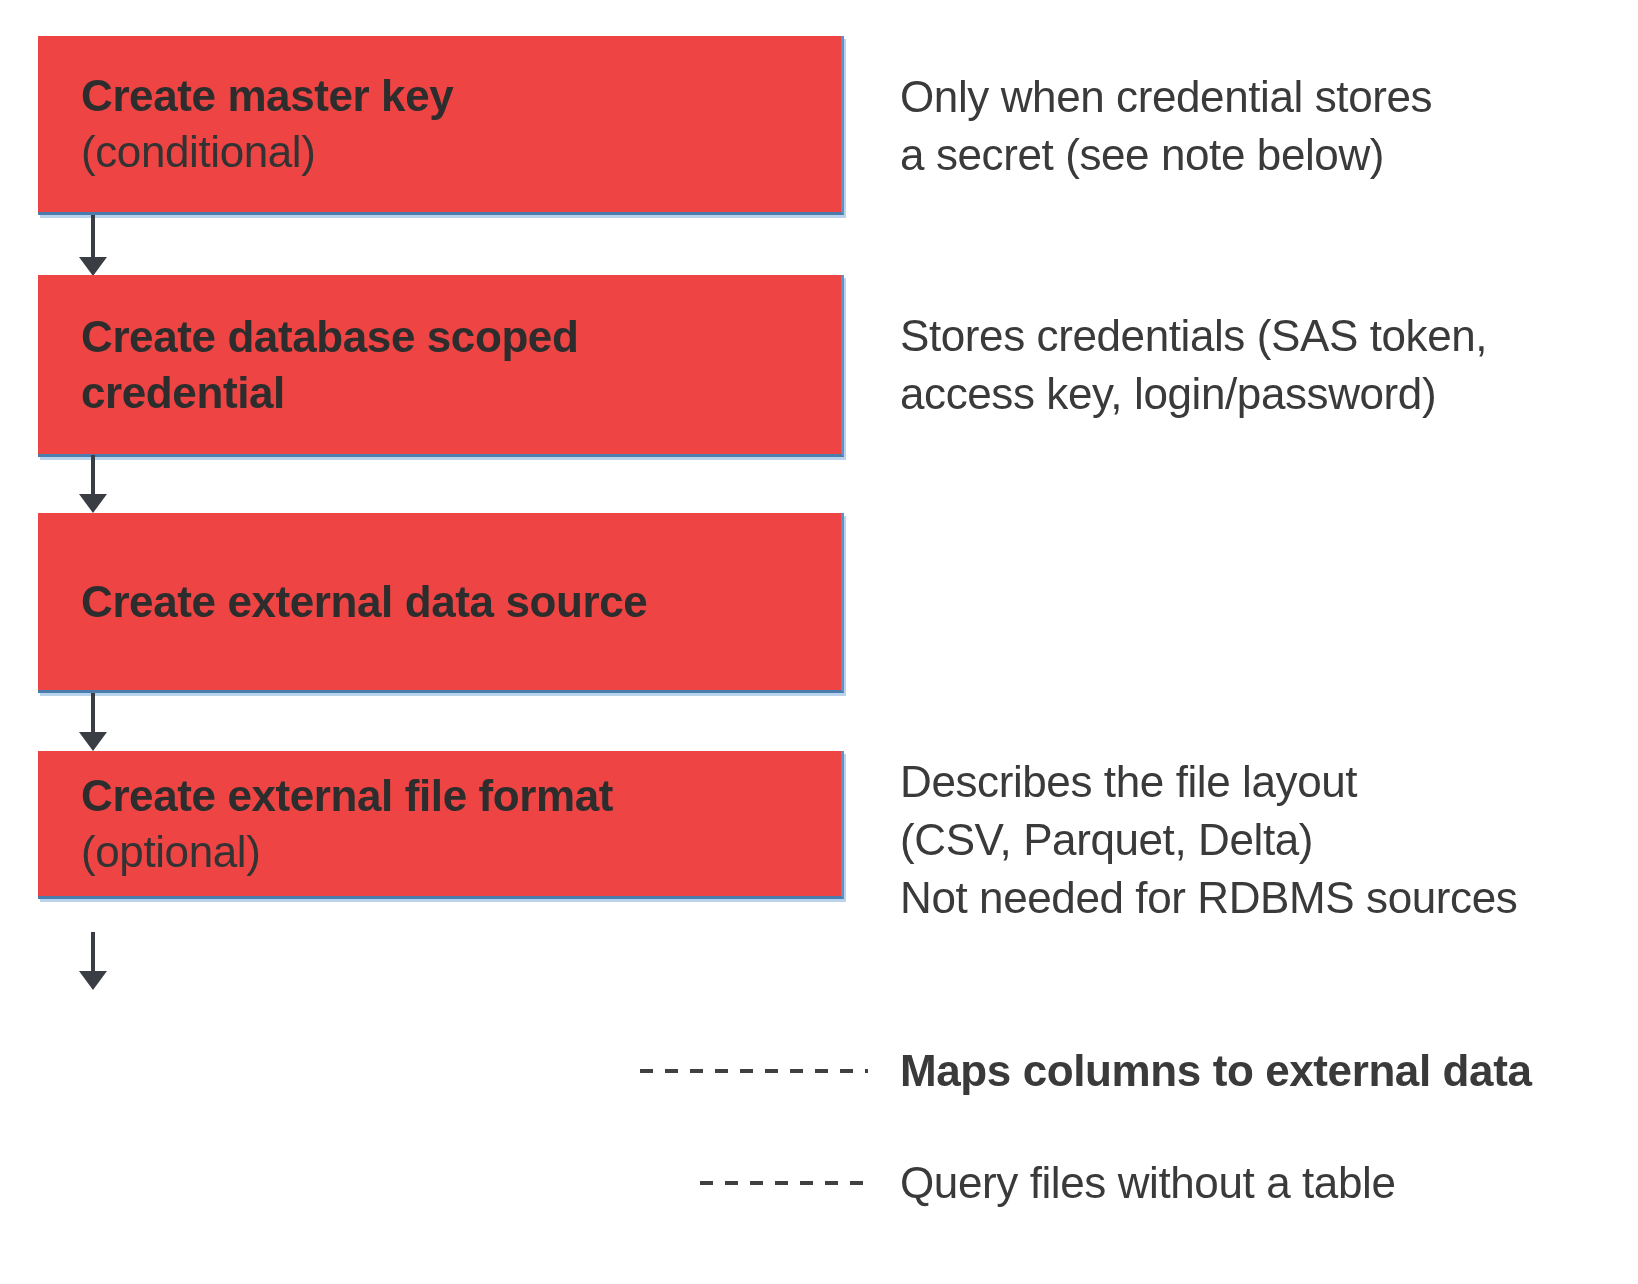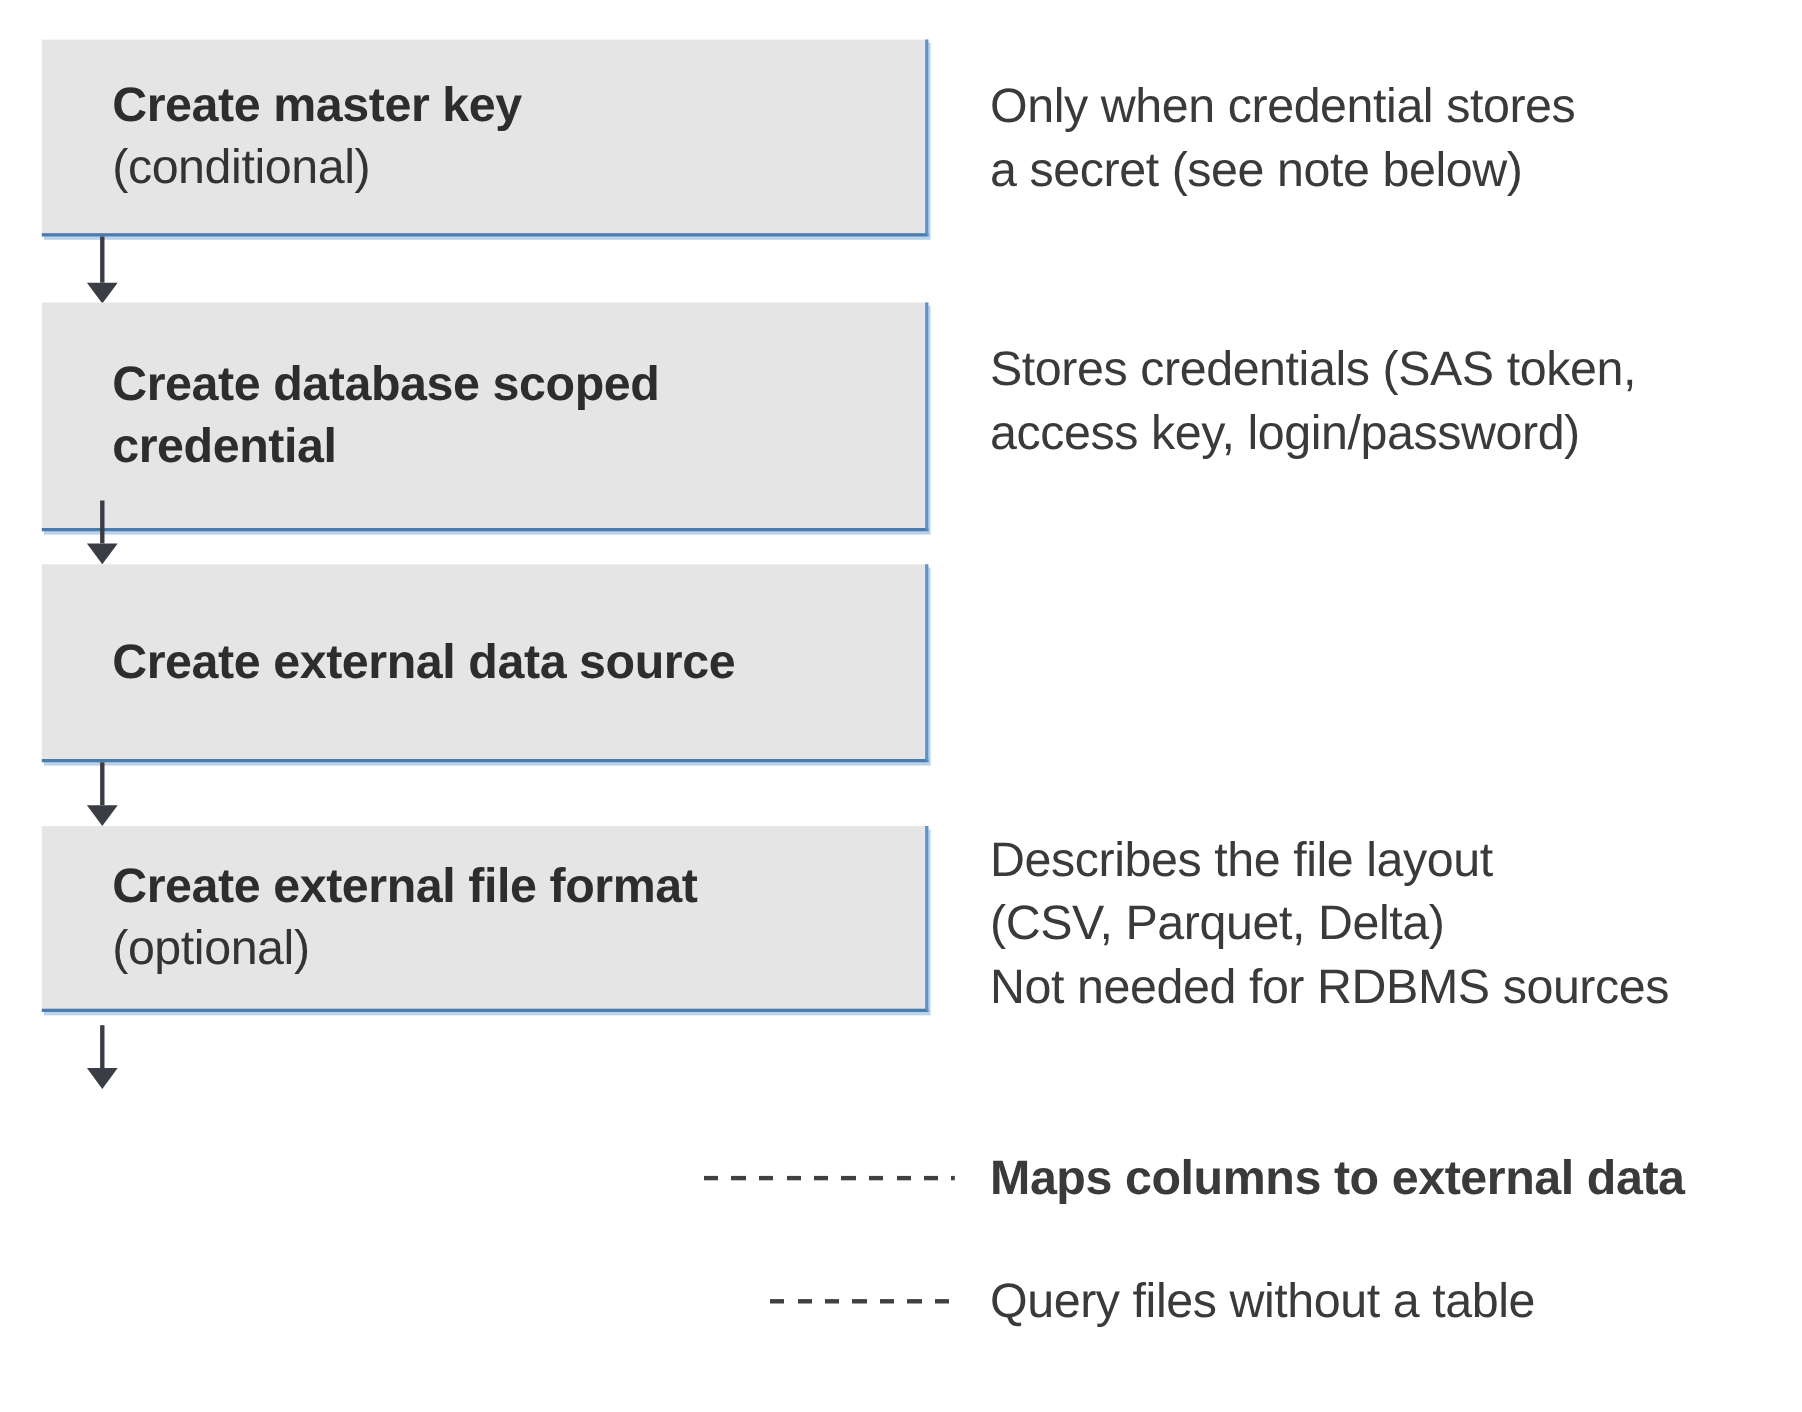--- a/index.html
+++ b/index.html
@@ -15,37 +15,37 @@
     font-family: "Liberation Sans", sans-serif;
     overflow: hidden;
   }
 
   
   .flow-box {
     position: absolute;
     left: 38px;
     width: 806px;
     box-sizing: border-box;
-    background: #e5e5e5;
+    background: #ef4444;
     border-right: 3px solid #5b94c9;
     border-bottom: 3px solid #4a7cad;
     box-shadow: 2px 3px 0 0 #b9d3ec;
     display: flex;
     flex-direction: column;
     justify-content: center;
-    padding-left: 64px;
+    padding-left: 43px;
     font-size: 44px;
     line-height: 56px;
     color: #2d2d2d;
     letter-spacing: -0.4px;
   }
   .b1 { top: 36px;   height: 179px; }
-  .b2 { top: 275px;  height: 208px; }
+  .b2 { top: 275px;  height: 182px; }
   .b3 { top: 513px;  height: 180px; }
-  .b4 { top: 751px;  height: 169px; }
+  .b4 { top: 751px;  height: 148px; }
   .b5 { top: 1008px; height: 240px; }
 
   .box-title { font-weight: bold; }
   .box-qualifier { font-weight: normal; color: #333333; }
   .mixed-line .bold-part { font-weight: bold; }
   .mixed-line .regular-part { font-weight: normal; color: #333333; }
 
   
   .arrow-line {
     position: absolute;

